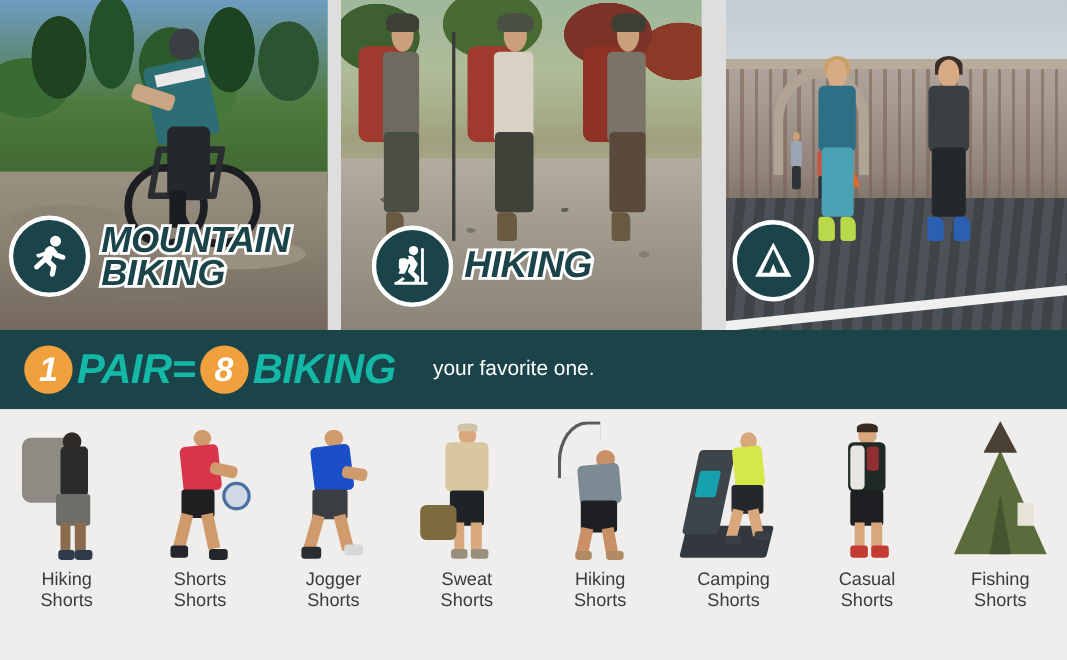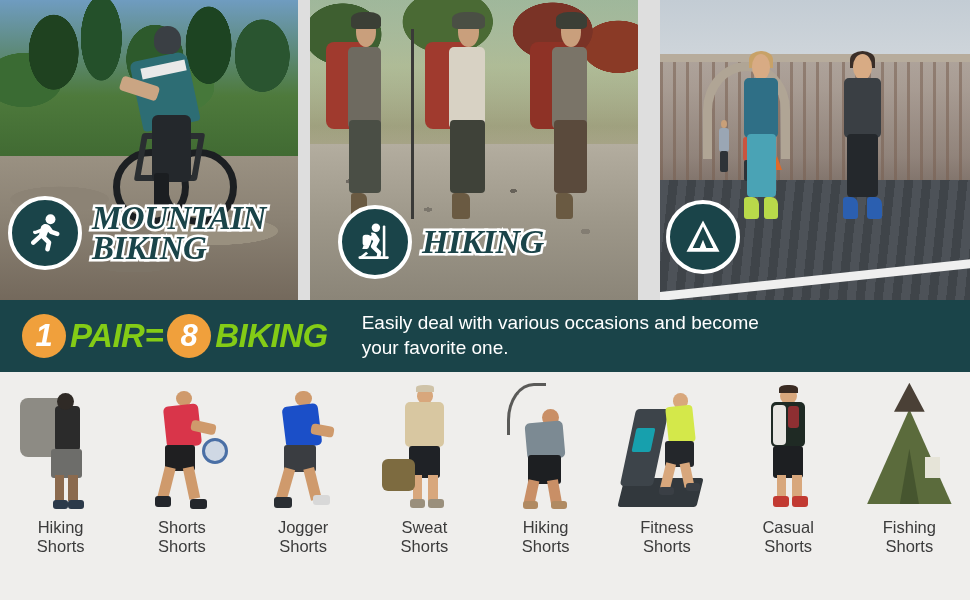--- a/index.html
+++ b/index.html
@@ -100,21 +100,21 @@
   .rn-shoe { position:absolute; top:82%; width:22%; height:13%; border-radius:3px 7px 3px 3px; }
   .runner-a { left:22%; width:66px; }
   .runner-b { left:54%; width:70px; }
   .ped { position:absolute; width:16px; top:40%; height:52px; }
   .ped-b { position:absolute; left:18%; top:16%; width:64%; height:46%; border-radius:3px; }
   .ped-h { position:absolute; left:30%; top:0; width:40%; height:16%; background:#c9a079; border-radius:50%; }
   .ped-l { position:absolute; left:24%; top:60%; width:52%; height:40%; background:#2e3338; border-radius:2px; }
   .cone  { position:absolute; width:0; height:0; border-left:5px solid transparent; border-right:5px solid transparent; border-bottom:14px solid #dd6a2a; }
 
   
-  .badge-row { position:absolute; left:0; top:0; width:799px; height:300px; pointer-events:none;font-family:Liberation Serif, serif; }
+  .badge-row { position:absolute; left:0; top:0; width:799px; height:300px; pointer-events:none; }
   .badge { position:absolute; display:flex; align-items:center; pointer-events:auto; }
   .badge-circle {
     width:74px; height:74px; border-radius:50%;
     background:#1a4449; border:4px solid #ffffff;
     display:flex; align-items:center; justify-content:center; flex:0 0 auto;
   }
   .badge-circle svg { width:44px; height:44px; fill:#ffffff; }
   .badge-text {
     margin-left:10px; color:#1a4449; font-weight:bold; font-style:italic;
     font-size:33px; line-height:0.92; letter-spacing:-0.5px; text-transform:uppercase;
@@ -129,21 +129,21 @@
 
   
   .promo { position:absolute; left:0; top:300px; width:970px; height:72px; background:#1a4449;
            display:flex; align-items:center; }
   .promo-left { display:flex; align-items:center; margin-left:22px; flex:0 0 auto; }
   .num-circle {
     width:44px; height:44px; border-radius:50%; background:#f0a03c;
     color:#ffffff; font-size:31px; font-weight:bold; font-style:italic;
     display:flex; align-items:center; justify-content:center; flex:0 0 auto;
   }
-  .promo-word { color:#84cc16; font-size:33px; font-weight:bold; font-style:italic;
+  .promo-word { color:#14b8a6; font-size:38px; font-weight:bold; font-style:italic;
                 letter-spacing:-0.5px; margin:0 4px; }
   .promo-right { color:#ffffff; font-size:19px; line-height:1.3; margin-left:30px; max-width:560px; }
 
   
   .products { position:absolute; left:0; top:372px; width:970px; height:228px; background:#efeeec; }
   .product-row { display:flex; height:100%; }
   .product { flex:1 1 0; display:flex; flex-direction:column; align-items:center; justify-content:flex-start; padding-top:8px; }
   .fig { position:relative; width:96px; height:132px; }
   .p-label { margin-top:6px; text-align:center; color:#3b3b3b; font-size:16.5px; line-height:1.18; font-weight:500; }
   .p-label span { display:block; }
@@ -304,21 +304,20 @@
   </div>
 
   <div class="promo">
     <div class="promo-left">
       <div class="num-circle">1</div>
       <div class="promo-word">PAIR=</div>
       <div class="num-circle">8</div>
       <div class="promo-word">BIKING</div>
     </div>
     <div class="promo-right">
-      <div>Easily deal with various occasions and become</div>
       <div>your favorite one.</div>
     </div>
   </div>
 
   <div class="products">
     <div class="product-row">
 
       <div class="product">
         <div class="fig">
           <div class="backpack"></div>
@@ -413,21 +412,21 @@
           <div class="treadmill-scr"></div>
           <div class="f-head" style="left:56%; top:10%; width:16%; height:12%; background:#d8a77c;"></div>
           <div class="f-part" style="left:50%; top:20%; width:28%; height:28%; background:#d4e84a; border-radius:4px; transform:rotate(-6deg);"></div>
           <div class="f-part" style="left:48%; top:46%; width:30%; height:20%; background:#24272b; border-radius:3px;"></div>
           <div class="f-part" style="left:46%; top:63%; width:10%; height:20%; background:#d8a77c; transform:rotate(14deg);"></div>
           <div class="f-part" style="left:66%; top:63%; width:10%; height:18%; background:#d8a77c; transform:rotate(-12deg);"></div>
           <div class="f-part" style="left:42%; top:81%; width:15%; height:6%; background:#3a3f45; border-radius:3px;"></div>
           <div class="f-part" style="left:70%; top:78%; width:15%; height:6%; background:#3a3f45; border-radius:3px;"></div>
         </div>
         <div class="p-label">
-          <span>Fitness</span>
+          <span>Camping</span>
           <span>Shorts</span>
         </div>
       </div>
 
       <div class="product">
         <div class="fig">
           <div class="f-head" style="left:42%; top:6%; width:17%; height:12%; background:#d8a77c;"></div>
           <div class="f-part" style="left:41%; top:4%; width:19%; height:6%; background:#3a2b22; border-radius:45% 45% 0 0;"></div>
           <div class="f-part" style="left:32%; top:17%; width:36%; height:34%; background:#1f2a24; border-radius:5px;"></div>
           <div class="f-part" style="left:34%; top:19%; width:14%; height:30%; background:#e8e6e2; border-radius:4px;"></div>

